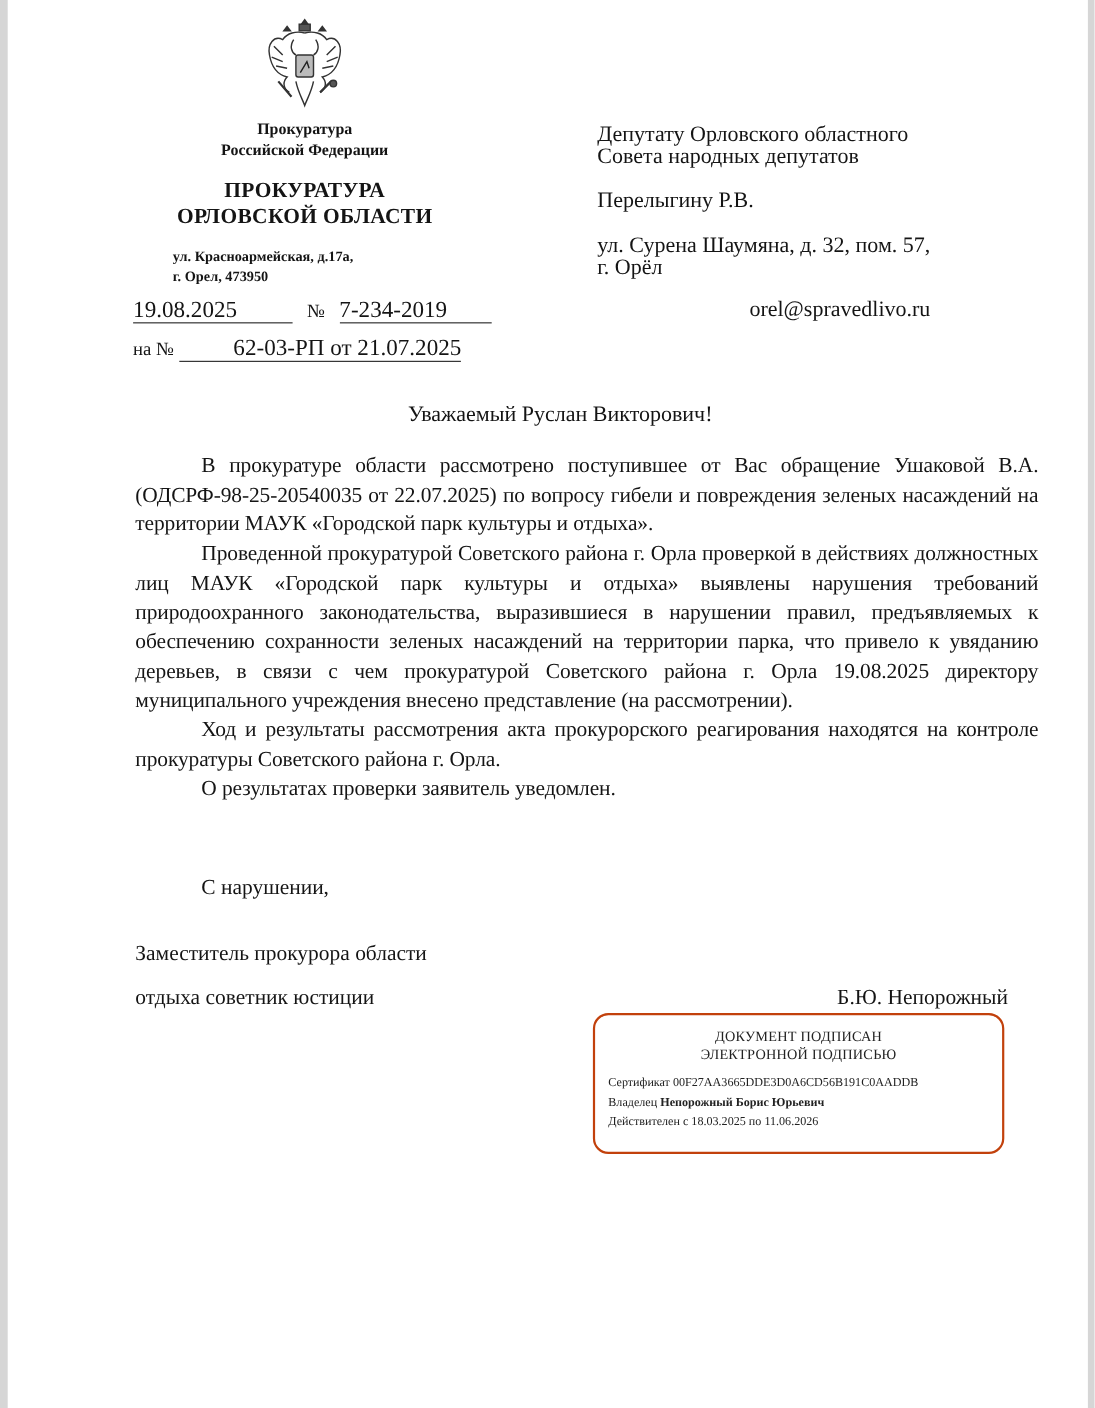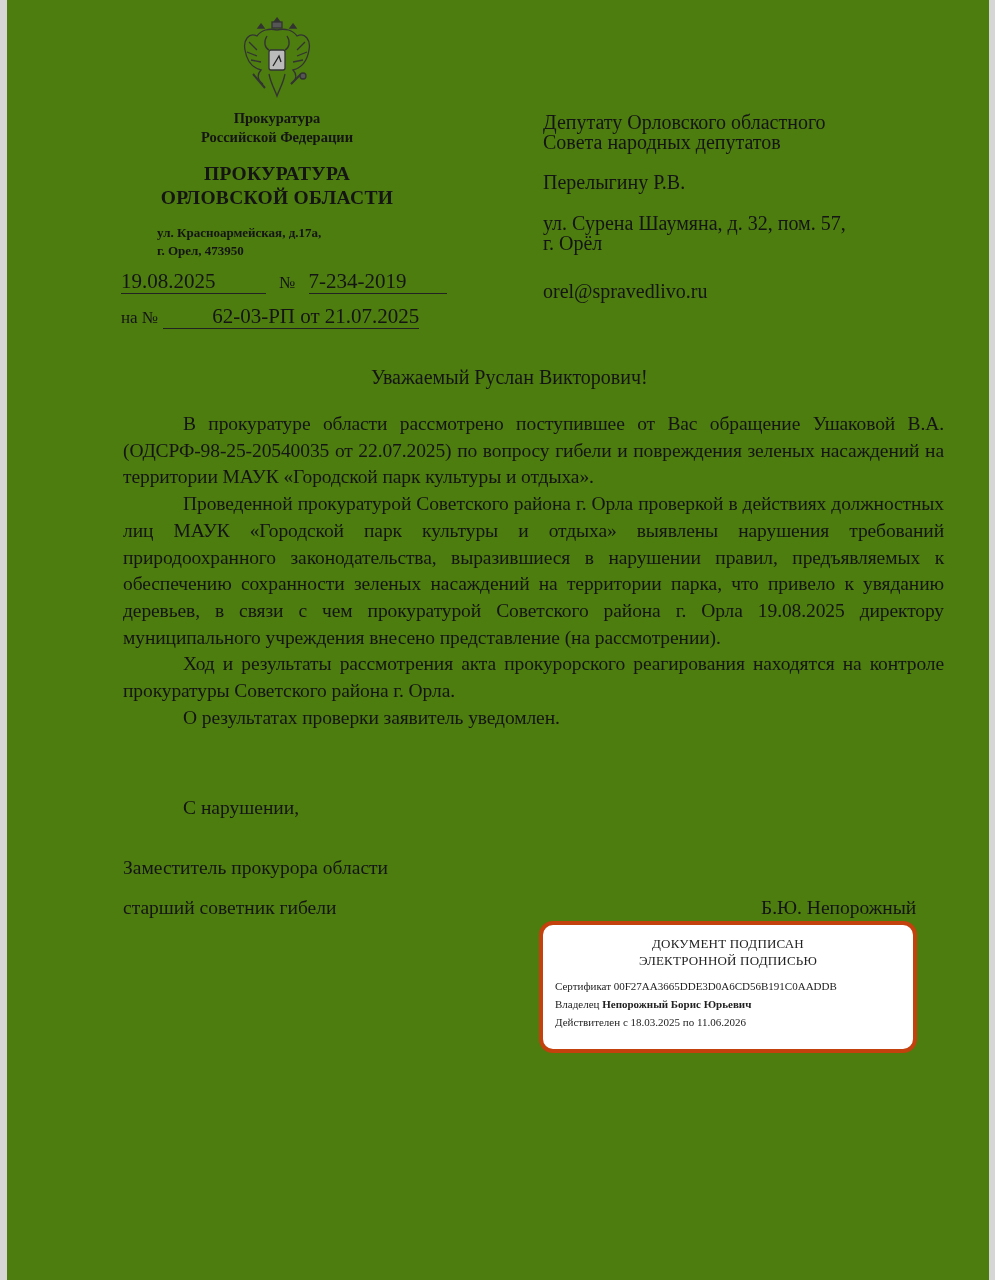--- a/index.html
+++ b/index.html
@@ -4,35 +4,35 @@
 <style>
   html, body { margin: 0; padding: 0; }
   body {
     width: 995px; height: 1280px; position: relative; overflow: hidden;
     background: #d6d6d6;
     font-family: "Liberation Serif", serif;
     color: #141414;
   }
   .page {
     position: absolute; left: 7px; top: 0; width: 982px; height: 1280px;
-    background: #4d7c0f;
+    background: #ffffff;
   }
   .abs { position: absolute; white-space: nowrap; }
   .emblem { position: absolute; left: 232px; top: 14px; width: 76px; height: 86px; }
   .hdr-small { font-weight: bold; font-size: 14.5px; text-align: center; line-height: 19px; }
   .hdr-big { font-weight: bold; font-size: 19.5px; text-align: center; line-height: 24px; letter-spacing: 0.3px; }
   .hdr-addr { font-weight: bold; font-size: 13px; text-align: left; line-height: 18px; }
   .reg { font-size: 21px; line-height: 24px; }
   .underline { border-bottom: 1px solid #222; display: inline-block; text-align: left; }
   .addr { font-size: 20px; line-height: 20px; }
   .body-text { font-size: 19.5px; line-height: 26.7px; text-align: justify; width: 821px; letter-spacing: -0.1px; }
   .body-text p { margin: 0; text-indent: 60px; }
   .stamp {
     position: absolute; left: 532px; top: 921px; width: 370px; height: 124px;
-    border: 4px solid #c2410c; border-radius: 14px; background: #fff;
+    border: 2px solid #c2410c; border-radius: 14px; background: #fff;
   }
   .stamp-title { font-size: 13px; text-align: center; line-height: 17px; margin-top: 10px; letter-spacing: 0.2px; color: #222; }
   .stamp-line { font-size: 11px; line-height: 18px; margin-left: 12px; color: #222; }
   .stamp-line b { font-weight: bold; }
 </style>
 </head>
 <body>
 
 <div class="page">
 
@@ -74,36 +74,36 @@
     <span style="font-size:17px;">на №</span>
     <span class="underline" style="width:256px; text-align:right;">62-03-РП от 21.07.2025</span>
   </div>
 
   <div class="abs addr" style="left:536px; top:112px;">
     <div>Депутату Орловского областного</div>
     <div>Совета народных депутатов</div>
     <div style="margin-top:20px;">Перелыгину Р.В.</div>
     <div style="margin-top:21px;">ул. Сурена Шаумяна, д. 32, пом. 57,</div>
     <div>г. Орёл</div>
-    <div style="margin-top:28px;">orel@spravedlivo.ru</div>
+    <div style="margin-top:18px;text-align:right;">orel@spravedlivo.ru</div>
   </div>
 
   <div class="abs" style="left:364px; top:366px; font-size:20px;">Уважаемый Руслан Викторович!</div>
 
   <div class="abs body-text" style="left:116px; top:411px; white-space:normal;">
     <p>В прокуратуре области рассмотрено поступившее от Вас обращение Ушаковой В.А. (ОДСРФ-98-25-20540035 от 22.07.2025) по вопросу гибели и повреждения зеленых насаждений на территории МАУК «Городской парк культуры и отдыха».</p>
     <p>Проведенной прокуратурой Советского района г. Орла проверкой в действиях должностных лиц МАУК «Городской парк культуры и отдыха» выявлены нарушения требований природоохранного законодательства, выразившиеся в нарушении правил, предъявляемых к обеспечению сохранности зеленых насаждений на территории парка, что привело к увяданию деревьев, в связи с чем прокуратурой Советского района г. Орла 19.08.2025 директору муниципального учреждения внесено представление (на рассмотрении).</p>
     <p>Ход и результаты рассмотрения акта прокурорского реагирования находятся на контроле прокуратуры Советского района г. Орла.</p>
     <p>О результатах проверки заявитель уведомлен.</p>
   </div>
 
   <div class="abs" style="left:176px; top:797px; font-size:19.5px;">С нарушении,</div>
 
   <div class="abs" style="left:116px; top:857px; font-size:19.5px;">Заместитель прокурора области</div>
-  <div class="abs" style="left:116px; top:897px; font-size:19.5px;">старший советник гибели</div>
+  <div class="abs" style="left:116px; top:897px; font-size:19.5px;">отдыха советник юстиции</div>
   <div class="abs" style="left:754px; top:897px; font-size:19.5px;">Б.Ю. Непорожный</div>
 
   <div class="stamp">
     <div class="stamp-title">
       <div>ДОКУМЕНТ ПОДПИСАН</div>
       <div>ЭЛЕКТРОННОЙ ПОДПИСЬЮ</div>
     </div>
     <div style="height:8px;"></div>
     <div class="stamp-line">
       <span>Сертификат</span>

